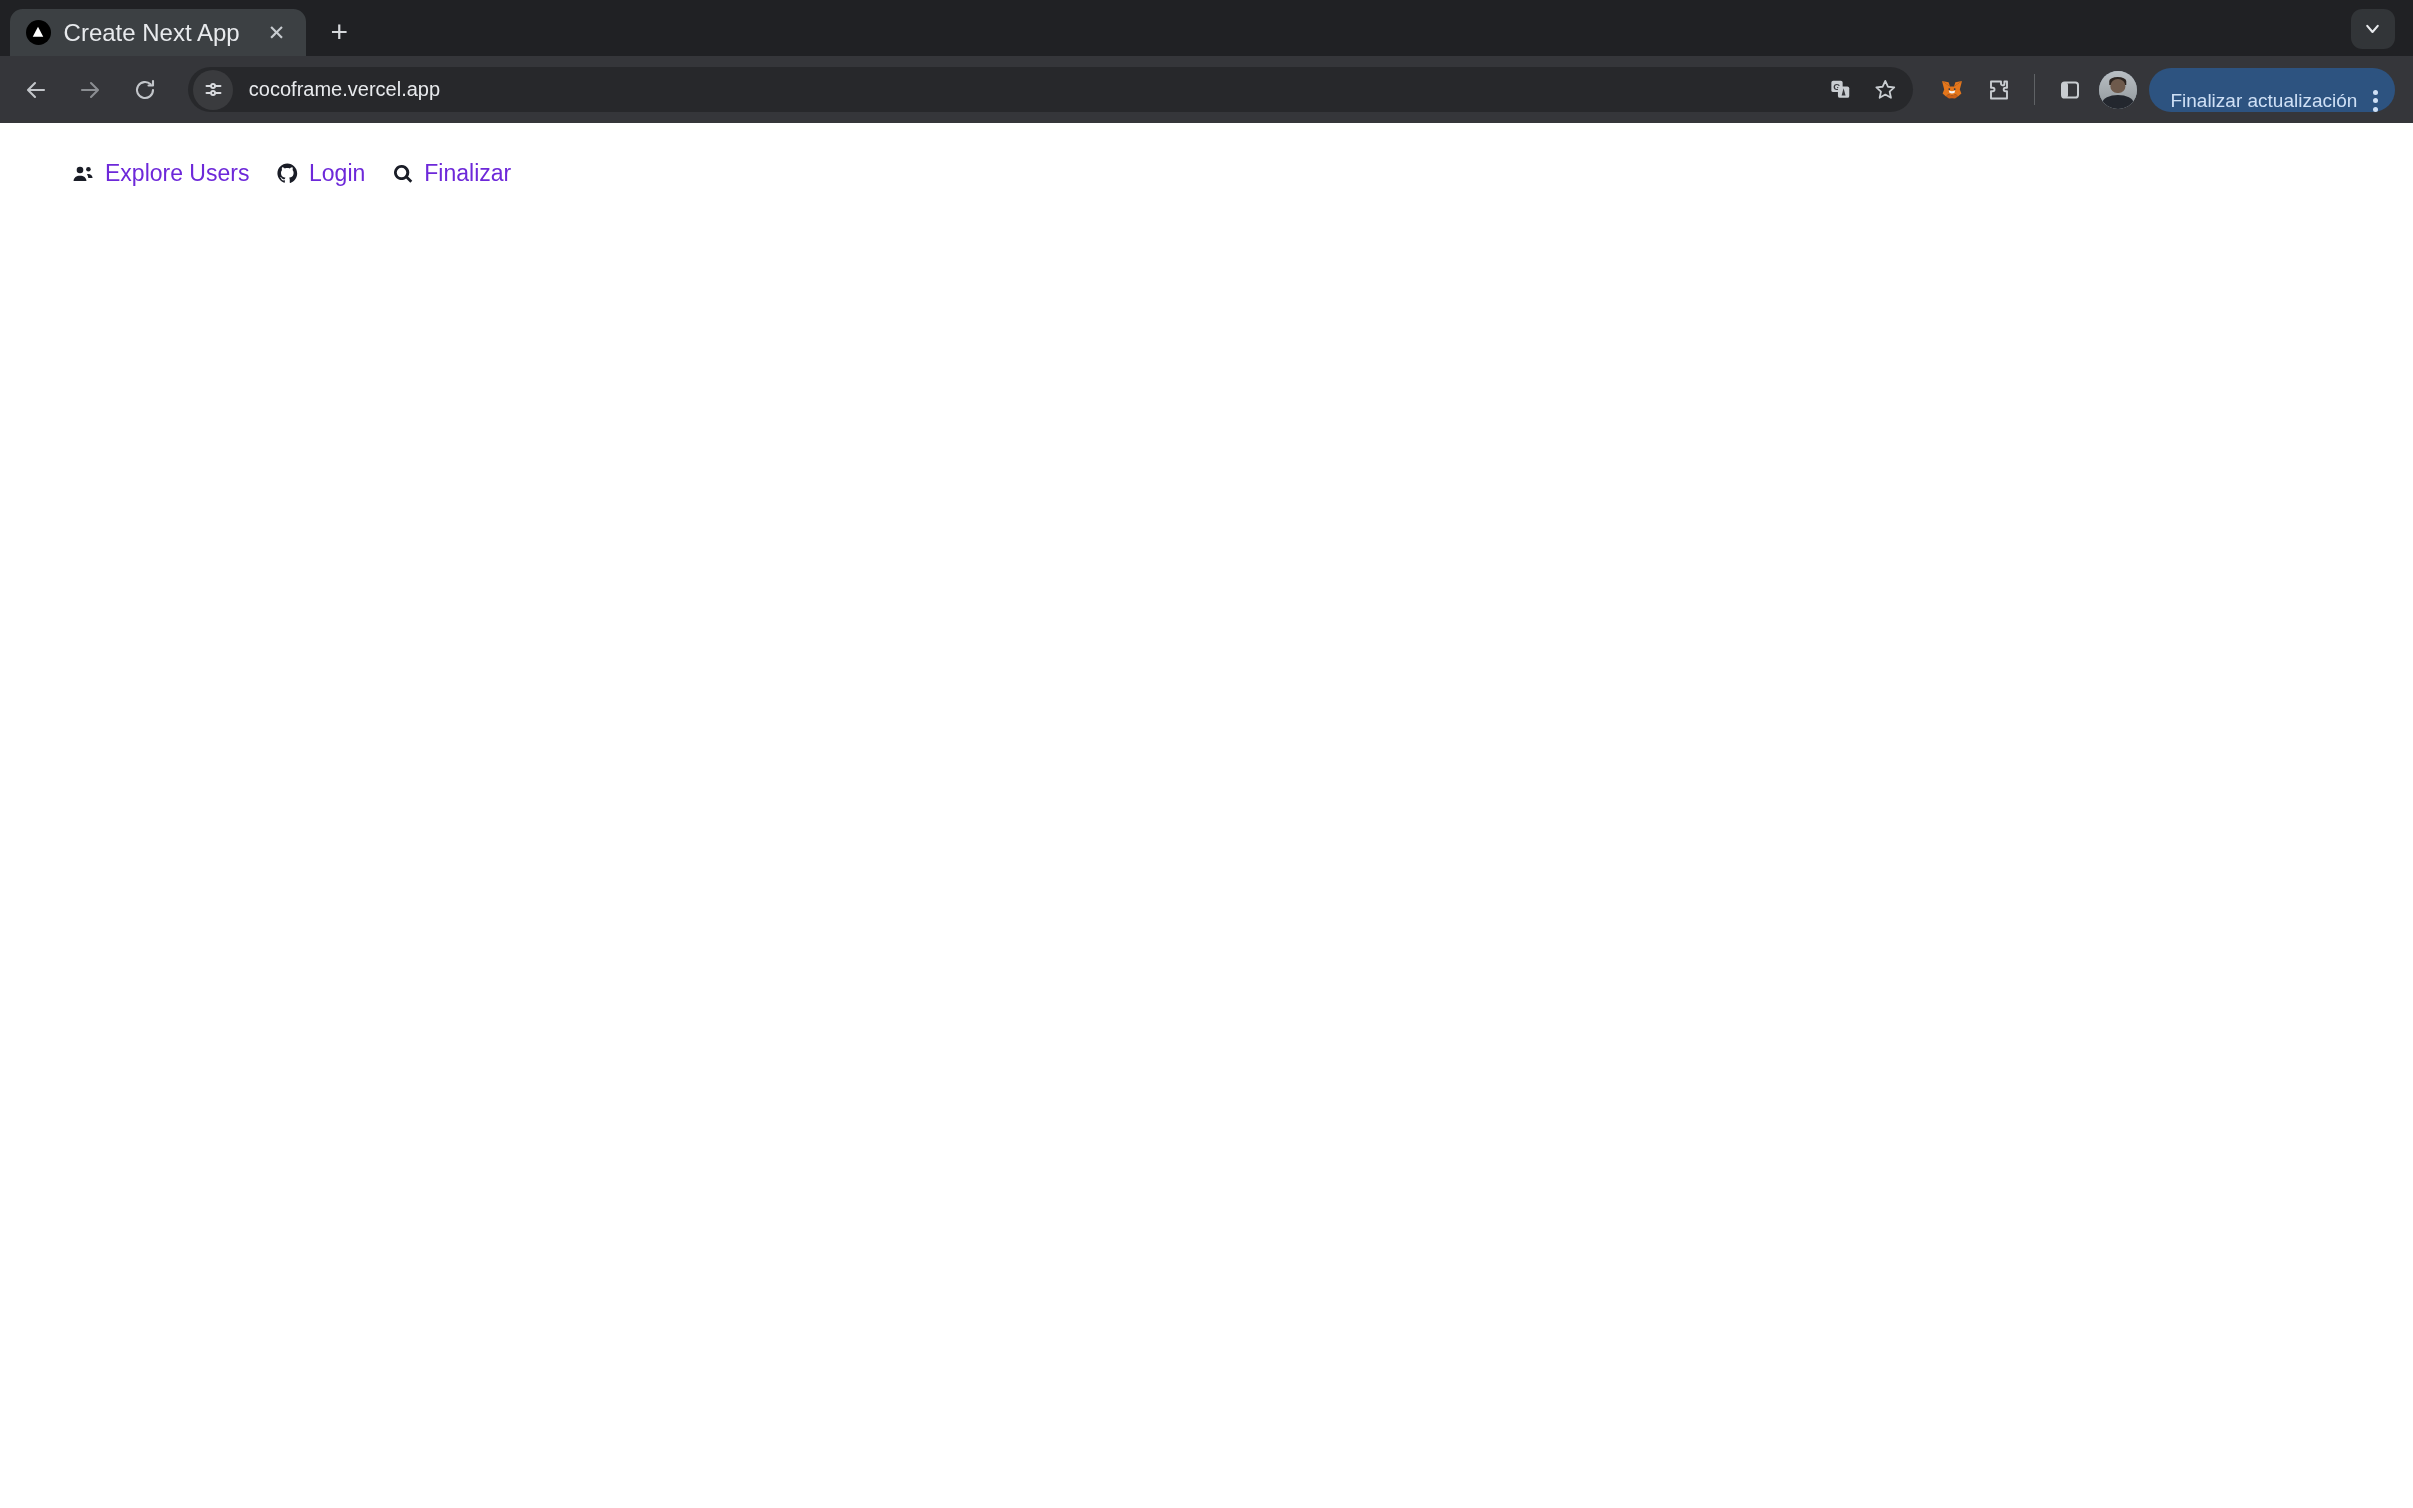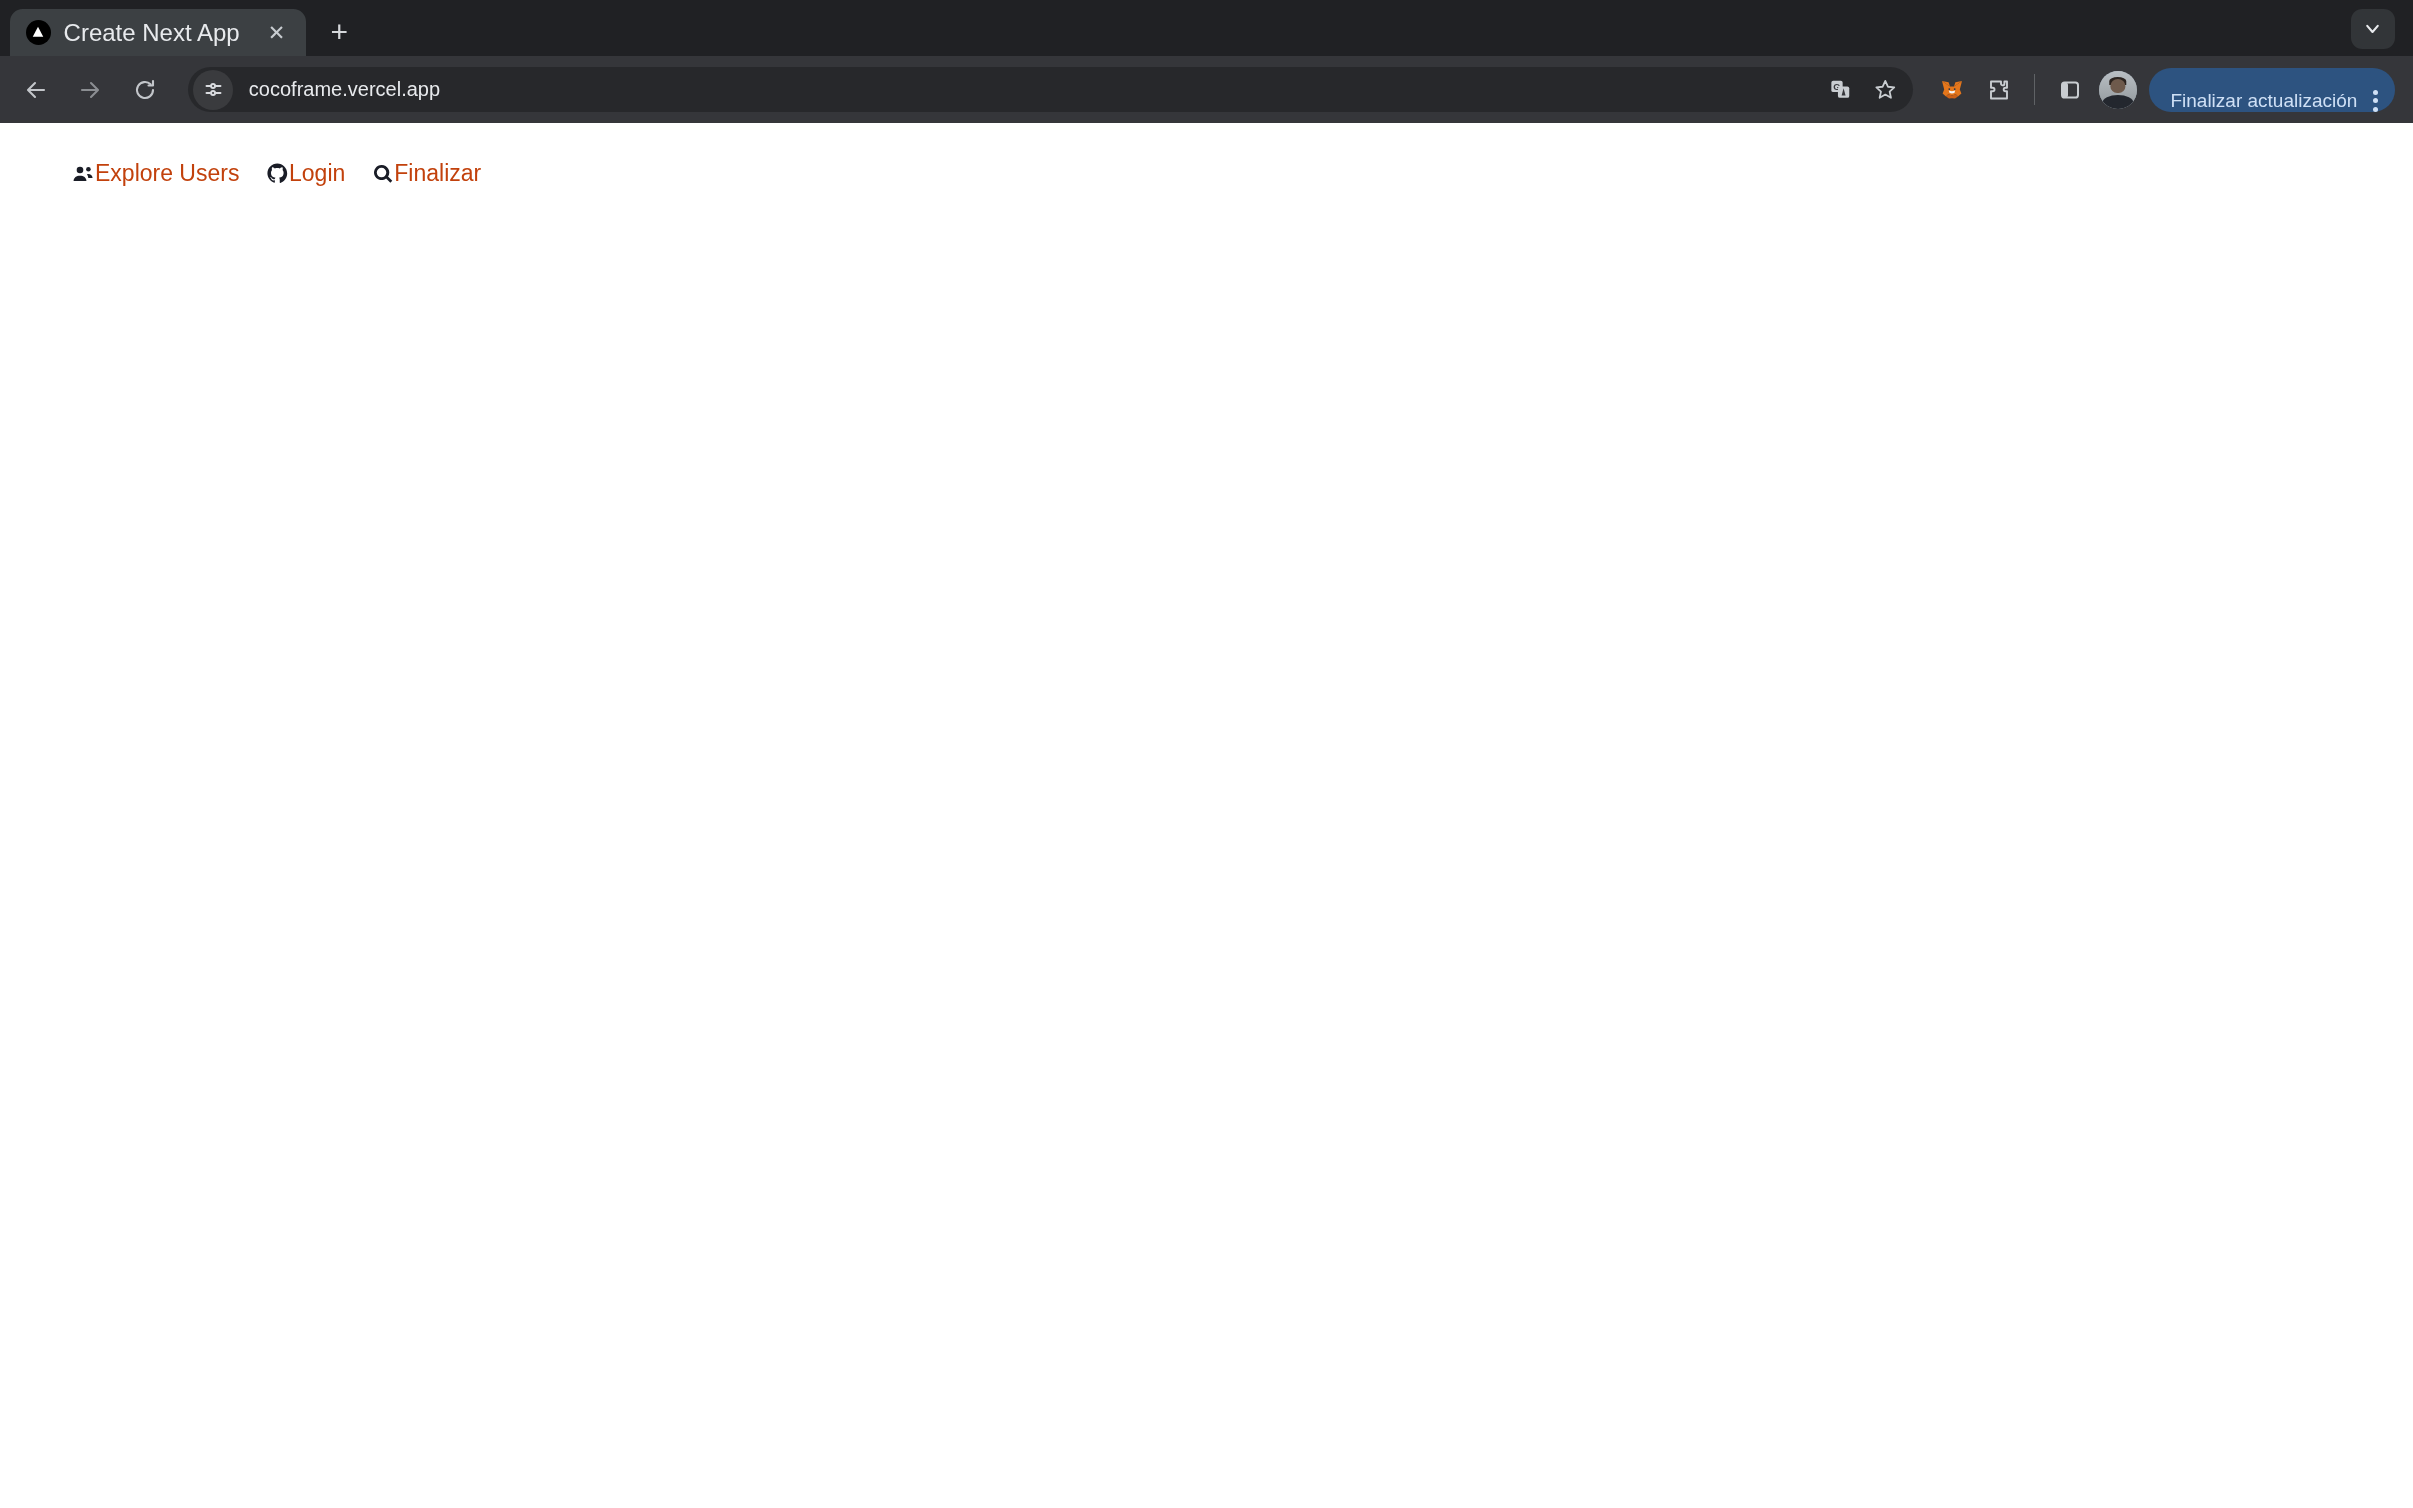--- a/index.html
+++ b/index.html
@@ -208,22 +208,23 @@
 
   .nav {
     display: flex;
     align-items: center;
     gap: 0;
     padding-right: 7px;
   }
   .nav-item {
     display: flex;
     align-items: center;
+    gap: 10px;
     margin-left: 27px;
-    color: #c2410c;
+    color: #6d28d9;
     font-size: 23px;
     white-space: nowrap;
   }
   .nav-item svg { flex: none; fill: #1a1d27; }
 
   .hero {
     margin-top: 120px;
     text-align: center;
     padding: 0 42px;
   }

